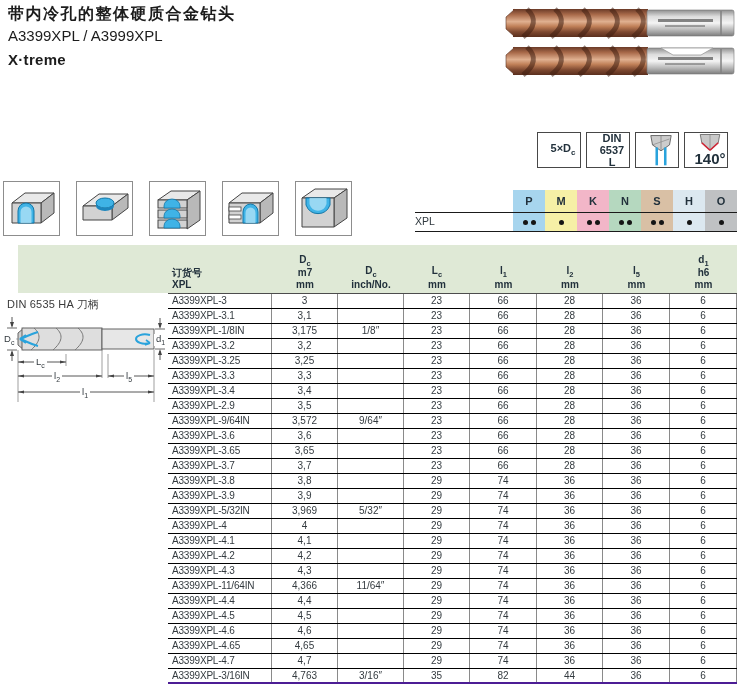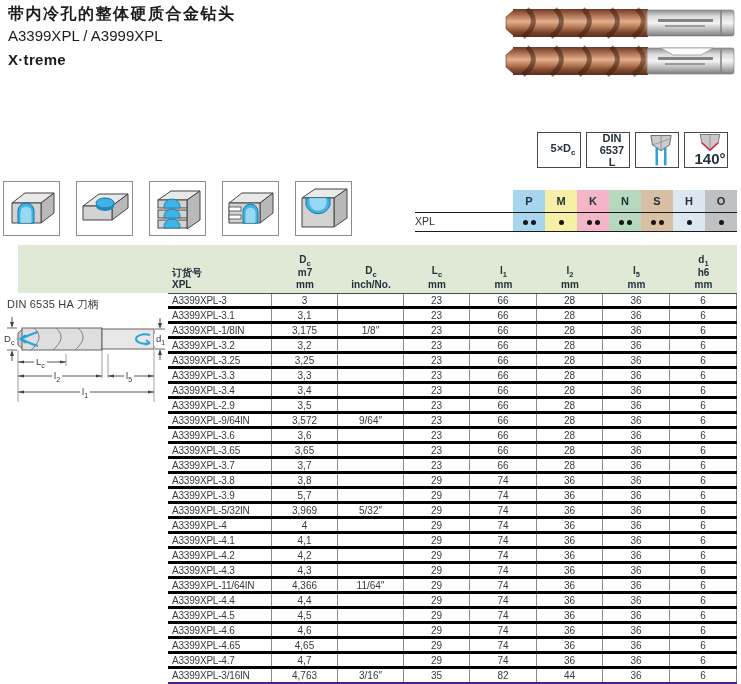--- a/index.html
+++ b/index.html
@@ -45,21 +45,21 @@
   .thead{position:absolute;left:168px;top:245px;width:569px;height:48px;display:grid;
          grid-template-columns:104px 66px 66px 66px 67px 66px 67px 67px;}
   .th{display:flex;flex-direction:column;justify-content:flex-end;align-items:center;
       font-size:10px;font-weight:bold;color:#22313c;line-height:11.5px;padding-bottom:3px;
       box-sizing:border-box;}
   .th.left{align-items:flex-start;padding-left:4px;margin-top:8px;}
   .th sub{font-size:7.5px;line-height:1;}
 
   .tbody{position:absolute;left:168px;top:293px;width:569px;border-top:1px solid #4c4c4c;}
   .tr{display:grid;grid-template-columns:104px 66px 66px 66px 67px 66px 67px 67px;
-      height:15px;box-sizing:border-box;border-bottom:3px solid #000000;background:#fff;}
+      height:15px;box-sizing:border-box;border-bottom:1px solid #000000;background:#fff;}
   .tr:last-child{border-bottom:2px solid #4c1d95;}
   .td{font-size:10px;line-height:13px;text-align:center;border-right:1px solid #8a8a8a;
       box-sizing:border-box;color:#333a3f;white-space:nowrap;overflow:hidden;}
   .td.left{text-align:left;padding-left:4px;letter-spacing:-0.2px;}
 
   
   .din-label{position:absolute;left:7px;top:297px;font-size:11px;color:#3a3a3a;letter-spacing:.2px;}
   .diagram{position:absolute;left:4px;top:314px;width:162px;height:92px;}
   .dim{position:absolute;font-size:9.5px;color:#333a3f;background:#fff;padding:0 2px;line-height:1;}
   .dim sub{font-size:7px;}
@@ -488,21 +488,21 @@
         <div class="td">3,8</div>
         <div class="td"></div>
         <div class="td">29</div>
         <div class="td">74</div>
         <div class="td">36</div>
         <div class="td">36</div>
         <div class="td">6</div>
       </div>
       <div class="tr">
         <div class="td left">A3399XPL-3.9</div>
-        <div class="td">5,7</div>
+        <div class="td">3,9</div>
         <div class="td"></div>
         <div class="td">29</div>
         <div class="td">74</div>
         <div class="td">36</div>
         <div class="td">36</div>
         <div class="td">6</div>
       </div>
       <div class="tr">
         <div class="td left">A3399XPL-5/32IN</div>
         <div class="td">3,969</div>

